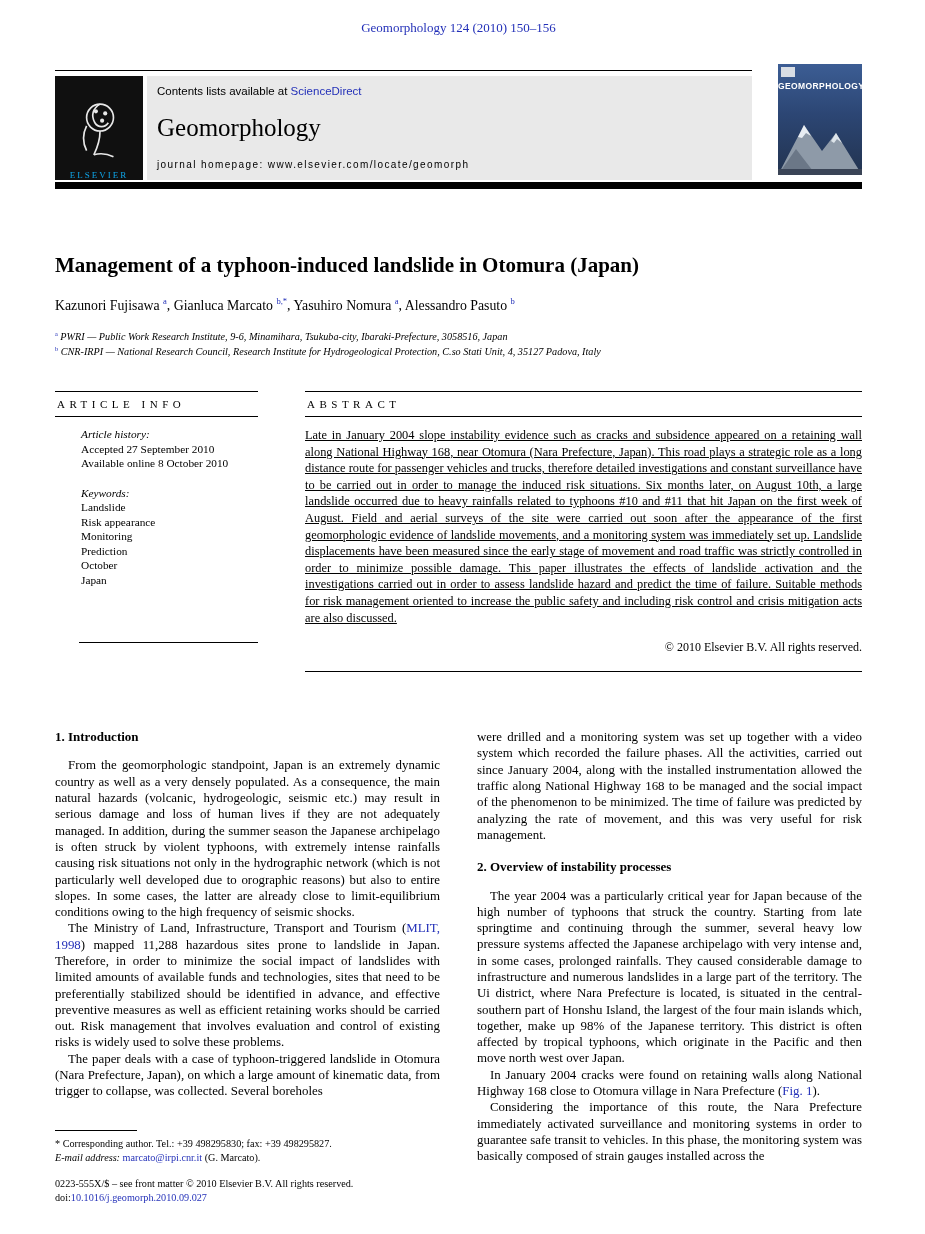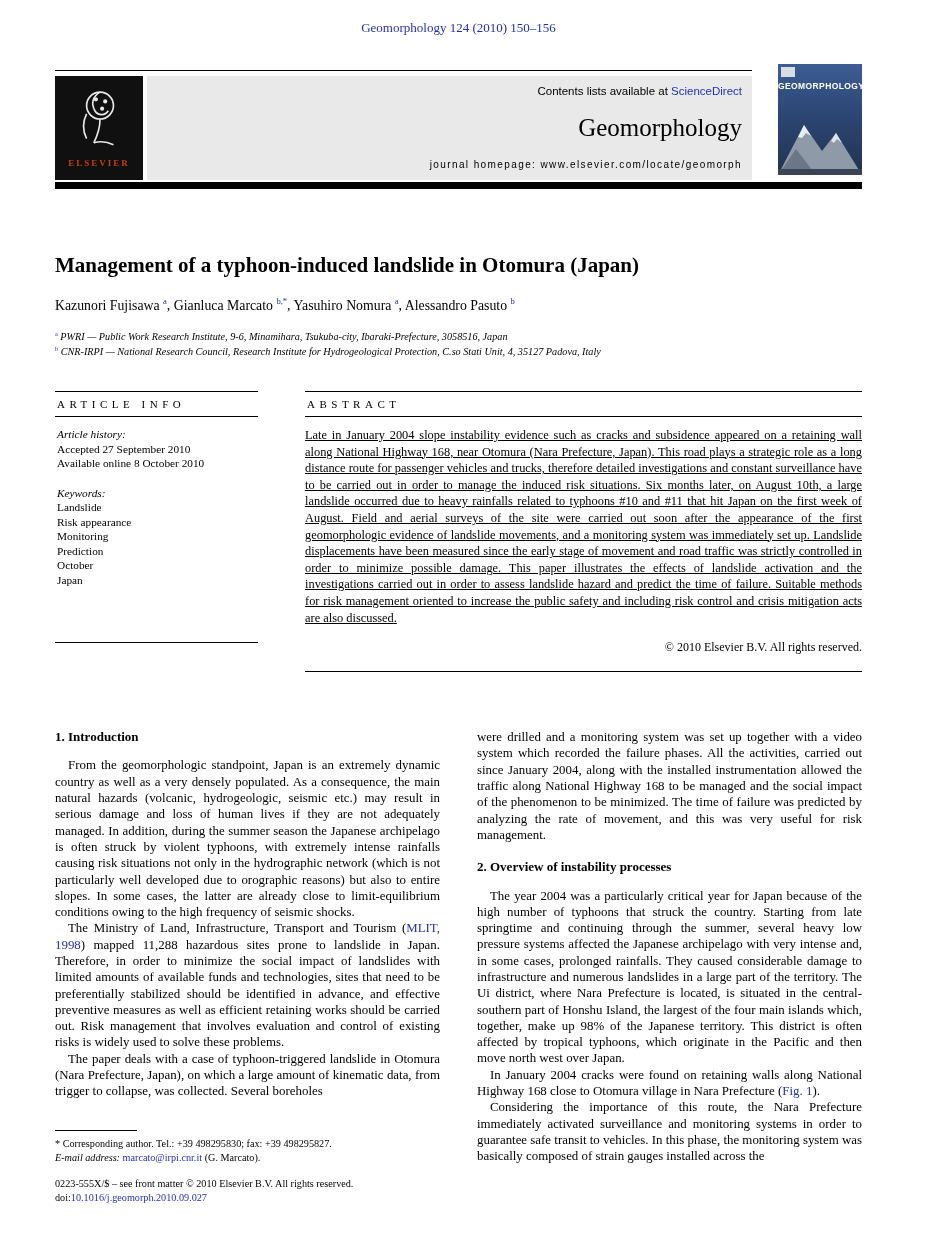--- a/index.html
+++ b/index.html
@@ -7,24 +7,24 @@
   body { width:925px; font-family:"Liberation Serif", serif; color:#000; }
   .page { width:925px; height:1234px; overflow:hidden; padding:20px 63px 0 55px; position:relative; }
   a.link, .link { color:#2330b8; text-decoration:none; cursor:pointer; }
 
   
   .top-ref { text-align:center; font-size:13px; margin-bottom:34px; }
 
   
   .header-row { display:flex; align-items:stretch; }
   .header-left { display:flex; flex:1; border-top:1px solid #000; padding-top:5px; }
-  .elsevier-logo { width:88px; height:104px; background:#101010; color:#c2410c; display:flex; flex-direction:column; align-items:center; justify-content:flex-end; padding-bottom:12px; margin-right:4px;font-weight:bold; }
+  .elsevier-logo { width:88px; height:104px; background:#101010; color:#0ea5e9; display:flex; flex-direction:column; align-items:center; justify-content:flex-end; padding-bottom:0; margin-right:4px; }
   .elsevier-logo svg { width:62px; height:78px; }
   .elsevier-text { font-size:9px; letter-spacing:2px; font-family:"Liberation Serif", serif; }
-  .header-box { flex:1; background:#e9e9e9; height:104px; display:flex; flex-direction:column; justify-content:space-between; padding:9px 10px 10px 10px; text-align:right; }
+  .header-box { flex:1; background:#e9e9e9; height:104px; display:flex; flex-direction:column; justify-content:space-between; padding:9px 10px 10px 10px; text-align:left; }
   .contents-line { font-family:"Liberation Sans", sans-serif; font-size:11.5px; }
   .journal-title { font-size:25px; font-family:"Liberation Serif", serif; }
   .homepage-line { font-family:"Liberation Sans", sans-serif; font-size:10px; letter-spacing:1.4px; color:#000; }
   .cover { width:84px; height:111px; margin-left:26px; margin-top:-6px; background:linear-gradient(180deg,#3c5d94 0%, #2c4674 45%, #22334f 100%); position:relative; overflow:hidden; }
   .cover-band { position:absolute; top:3px; left:3px; width:14px; height:10px; background:#d8dde4; }
   .cover-title { position:absolute; top:17px; left:0; right:0; text-align:center; color:#fff; font-family:"Liberation Sans", sans-serif; font-weight:bold; font-size:8.5px; letter-spacing:0.4px; }
   .cover svg { position:absolute; bottom:0; left:0; }
   .black-bar { height:7px; background:#000; margin-top:2px; }
 
   
@@ -33,21 +33,21 @@
   .authors sup, .affil sup { color:#2330b8; }
   sup { font-size:0.62em; vertical-align:super; line-height:0; }
   .affils { margin-top:15px; font-size:10.2px; font-style:italic; line-height:15px; }
   .affil sup { font-style:normal; }
 
   
   .meta-section { display:flex; margin-top:32px; }
   .meta-left { width:203px; border-top:1px solid #000; margin-right:47px; }
   .meta-right { flex:1; border-top:1px solid #000; }
   .meta-heading { font-size:11px; letter-spacing:4.5px; padding:6px 0 6px 2px; border-bottom:1px solid #000; }
-  .meta-body { padding:10px 0 12px 2px; font-size:11.3px; line-height:14.5px; border-bottom:1px solid #000; min-height:226px; }
+  .meta-body { padding:10px 0 12px 2px; font-size:11.3px; line-height:14.5px; border-bottom:1px solid #000; min-height:226px;margin-left:24px; }
   .italic { font-style:italic; }
   .kw-label { margin-top:15px; }
   .abstract-body { padding:10px 0 10px 0; border-bottom:1px solid #000; }
   .abstract-text { font-size:12.4px; line-height:16.6px; text-align:justify;text-decoration:underline; }
   .copyright { font-size:12px; text-align:right; margin-top:14px; margin-bottom:6px; }
 
   
   .body-columns { display:flex; margin-top:57px; }
   .col { width:385px; font-size:12.9px; line-height:16.3px; text-align:justify; }
   .col-left { margin-right:37px; display:flex; flex-direction:column; }

